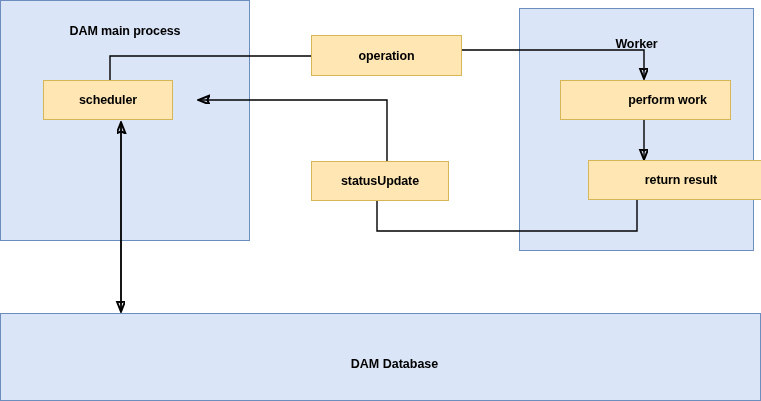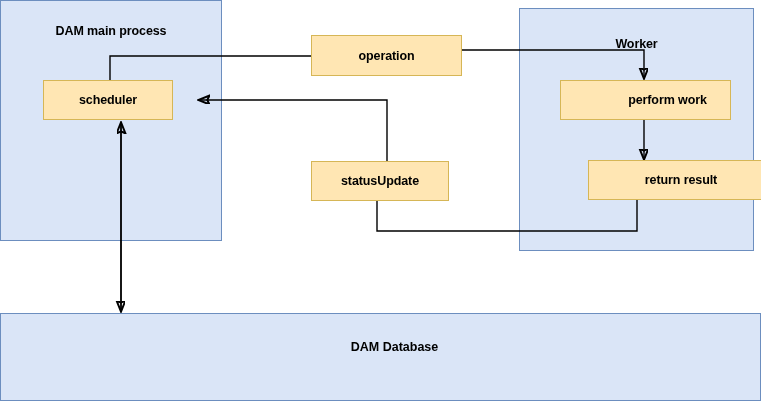--- a/index.html
+++ b/index.html
@@ -68,30 +68,30 @@
     font-size: 12.5px;
     font-weight: bold;
     color: #000000;
   }
 </style>
 </head>
 <body>
 
 <div id="canvas">
 
-  <div class="group" style="left:0px; top:0px; width:222px; height:241px;padding-left:11px;">
+  <div class="group" style="left:0px; top:0px; width:250px; height:241px;padding-left:11px;">
     <div class="group-label" style="top:23px;">DAM main process</div>
   </div>
 
   <div class="group" style="left:519px; top:8px; width:235px; height:243px;">
     <div class="group-label" style="top:28px;">Worker</div>
   </div>
 
   <div class="group" style="left:0px; top:313px; width:761px; height:88px;">
-    <div class="db-label" style="top:26px;margin-left:28px;">DAM Database</div>
+    <div class="db-label" style="top:43px;margin-left:28px;">DAM Database</div>
   </div>
 
   <svg class="edges" viewBox="0 0 761 401" width="761" height="401">
     <defs>
       <marker id="arrow" markerWidth="9" markerHeight="9" refX="7.5" refY="3.2" orient="auto" markerUnits="strokeWidth">
         <path d="M0,0 L8,3.2 L0,6.4 L1.6,3.2 z" fill="#000000" stroke="none"></path>
       </marker>
     </defs>
 
     <path d="M311,56 L110,56 L110,80"></path>

